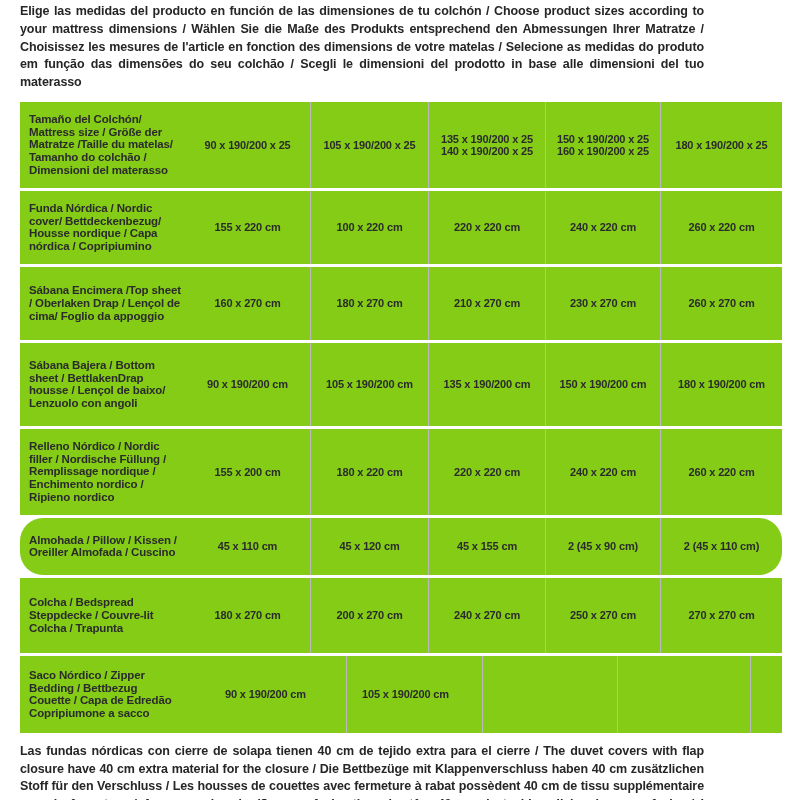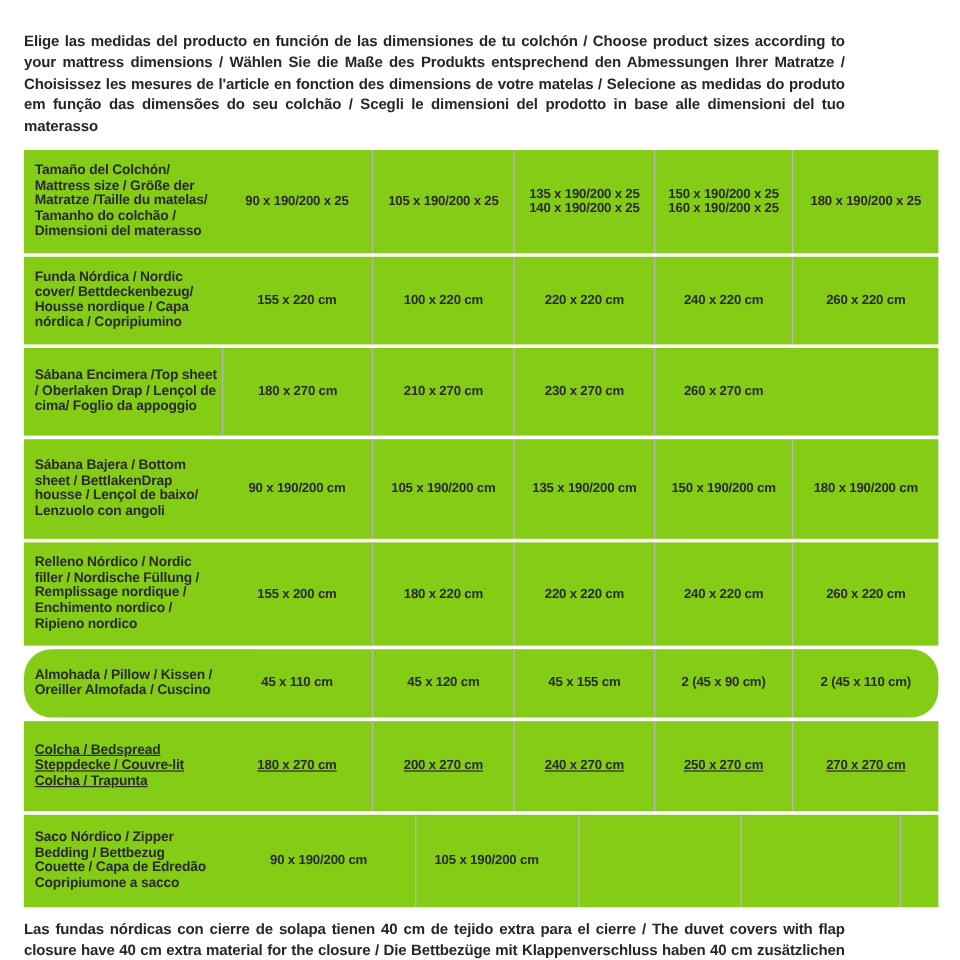--- a/index.html
+++ b/index.html
@@ -10,21 +10,21 @@
     height: 800px;
     overflow: hidden;
     font-family: "Liberation Sans", sans-serif;
     color: #2b2b2b;
     -webkit-font-smoothing: antialiased;
   }
   .page {
     box-sizing: border-box;
     width: 722px;
     height: 800px;
-    padding: 26px 18px 10px 20px;
+    padding: 3px 18px 10px 20px;
   }
   .intro, .footer {
     font-size: 12.5px;
     font-weight: bold;
     line-height: 1.42;
     text-align: justify;
     letter-spacing: -0.1px;
     color: #262626;
   }
   .intro { margin-bottom: 10px; }
@@ -55,21 +55,21 @@
     padding: 6px 4px 6px 9px;
     line-height: 1.1;
     font-size: 11.5px;
   }
   .r1 { min-height: 86px; }
   .r2 { min-height: 73px; }
   .r3 { min-height: 73px; }
   .r4 { min-height: 83px; }
   .r5 { min-height: 86px; }
   .r6 { min-height: 57px; border-radius: 23px; }
-  .r7 { min-height: 75px; text-decoration: underline; }
+  .r7 { min-height: 75px; }
   .r8 { min-height: 77px; gap: 18px; }
 </style>
 </head>
 <body>
 
 <div class="page">
 
   <div class="intro">Elige las medidas del producto en función de las dimensiones de tu colchón / Choose product sizes according to your mattress dimensions / Wählen Sie die Maße des Produkts entsprechend den Abmessungen Ihrer Matratze / Choisissez les mesures de l'article en fonction des dimensions de votre matelas / Selecione as medidas do produto em função das dimensões do seu colchão / Scegli le dimensioni del prodotto in base alle dimensioni del tuo materasso</div>
 
   <div class="size-table">
@@ -89,20 +89,21 @@
       <div class="cell label">Funda Nórdica /  Nordic cover/ Bettdeckenbezug/ Housse nordique  / Capa nórdica / Copripiumino</div>
       <div class="cell">155 x 220 cm</div>
       <div class="cell vline">100 x 220 cm</div>
       <div class="cell vline">220 x 220 cm</div>
       <div class="cell vline">240 x 220 cm</div>
       <div class="cell vline">260 x 220 cm</div>
     </div>
 
     <div class="trow r3">
       <div class="cell label">Sábana Encimera /Top sheet / Oberlaken Drap / Lençol de cima/ Foglio da appoggio</div>
+      <div class="cell">160 x 270 cm</div>
       <div class="cell vline">180 x 270 cm</div>
       <div class="cell vline">210 x 270 cm</div>
       <div class="cell vline">230 x 270 cm</div>
       <div class="cell vline">260 x 270 cm</div>
     </div>
 
     <div class="trow r4">
       <div class="cell label">Sábana Bajera / Bottom sheet / BettlakenDrap housse / Lençol de baixo/ Lenzuolo con angoli</div>
       <div class="cell">90 x 190/200 cm</div>
       <div class="cell vline">105 x 190/200 cm</div>

